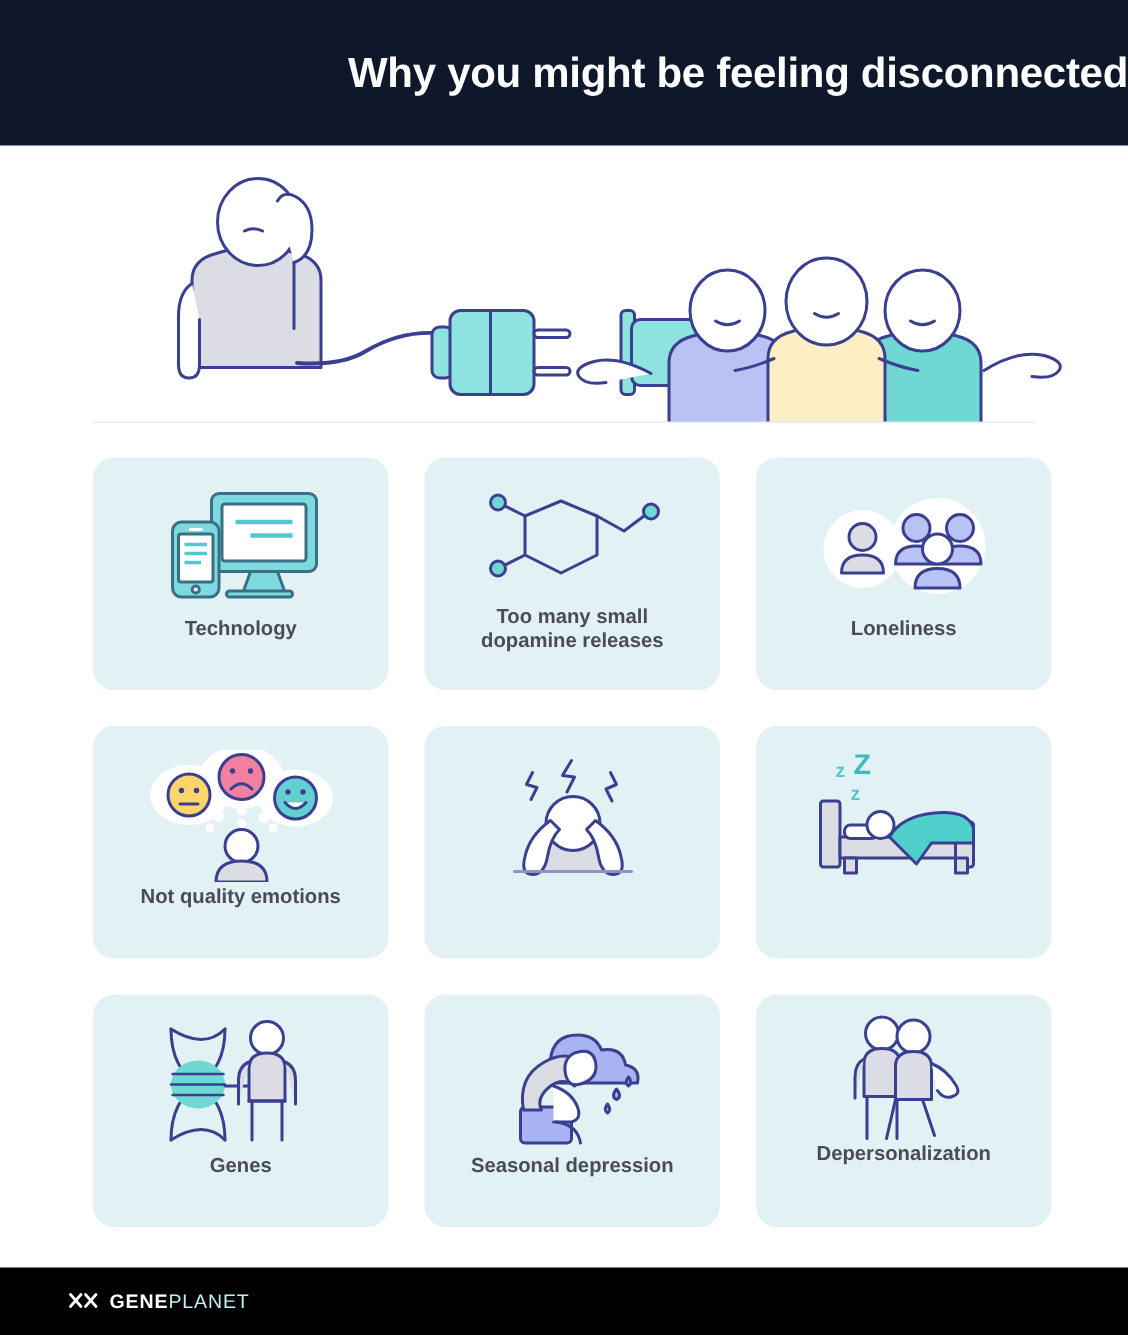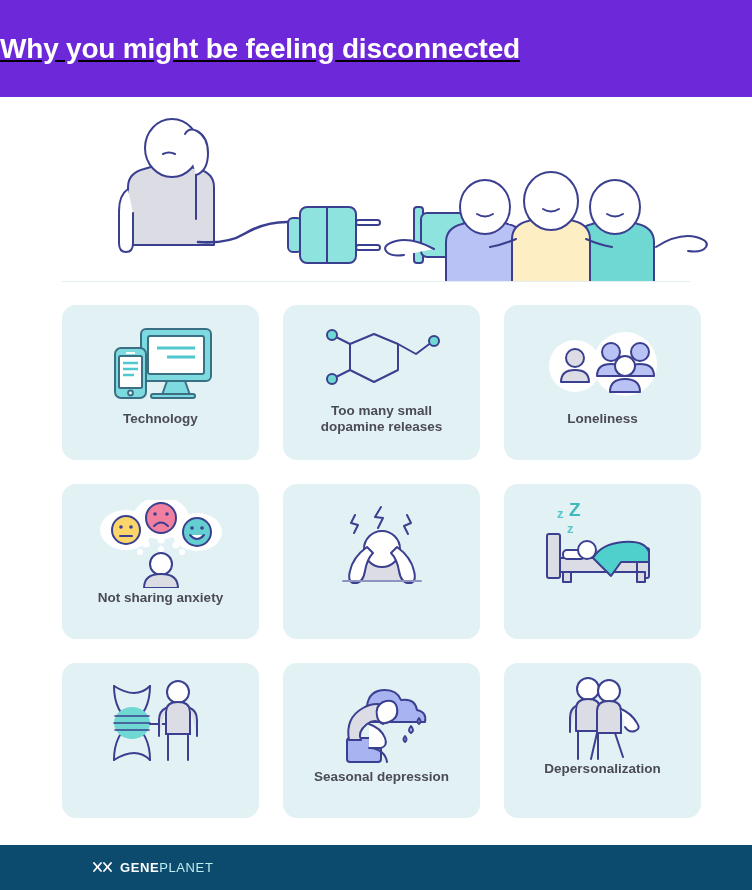--- a/index.html
+++ b/index.html
@@ -8,22 +8,22 @@
     background: #ffffff;
     font-family: "Liberation Sans", sans-serif;
     overflow: hidden;
   }
   .page { position: relative; width: 752px; height: 890px; background:#fff; }
 
   
   .header {
     position: absolute; left:0; top:0;
     width: 752px; height: 97px;
-    background: #6d28d9;
-    display:flex; align-items:center; justify-content:flex-start;text-decoration:underline;
+    background: #0f172a;
+    display:flex; align-items:center; justify-content:flex-end;
   }
   .header-title {
     color:#ffffff;
     font-size: 28px;
     font-weight: 700;
     letter-spacing: -0.2px;
     text-align:center;
   }
 
   
@@ -71,22 +71,22 @@
     text-align:center;
     padding: 0 10px;
     width:100%;
   }
   .card.two-line .card-icon { height: 84px; }
 
   
   .footer {
     position:absolute; left:0; top:845px;
     width:752px; height:45px;
-    background:#0c4a6e;
-    display:flex; align-items:center;padding-left:47px;
+    background:#000000;
+    display:flex; align-items:center;
   }
   .logo-wrap {
     display:flex; align-items:center; gap:7px;
     margin-left:46px;
   }
   .logo-text { font-size:13px; letter-spacing:0.6px; }
   .logo-gene { color:#ffffff; font-weight:700; }
   .logo-planet { color:#bdeef0; font-weight:400; }
 </style>
 </head>
@@ -262,21 +262,21 @@
             <circle cx="80" cy="45" r="3.6"></circle>
               <circle cx="86" cy="52" r="3"></circle>
           </g>
 
           <g fill="none" stroke="#3b3f8f" stroke-width="2" stroke-linejoin="round">
             <circle cx="65" cy="64" r="11" fill="#ffffff"></circle>
             <path d="M48 88 q0 -14 17 -14 q17 0 17 14 Z" fill="#dcdce4"></path>
           </g>
         </svg>
       </div>
-      <div class="card-label">Not sharing anxiety</div>
+      <div class="card-label">Not quality emotions</div>
     </div>
 
     <div class="card">
       <div class="card-icon">
         <svg width="106" height="86" viewBox="0 0 106 86">
           <g fill="none" stroke="#3b3f8f" stroke-width="2" stroke-linecap="round" stroke-linejoin="round">
 
             <polyline points="26,14 22,22 29,24 25,32"></polyline>
             <polyline points="52,6 46,16 54,17 49,27"></polyline>
             <polyline points="78,14 82,22 75,25 79,33"></polyline>
@@ -341,20 +341,21 @@
             <circle cx="72" cy="14" r="11" fill="#ffffff"></circle>
             <path d="M60 34 q0 -10 12 -10 q12 0 12 10 l0 22 l-24 0 Z" fill="#dcdce4"></path>
             <path d="M60 30 q-7 3 -7 12 l0 16" fill="#dcdce4"></path>
             <path d="M84 30 q7 3 7 12 l0 16" fill="#dcdce4"></path>
             <path d="M62 56 l0 26"></path>
             <path d="M82 56 l0 26"></path>
             <path d="M60 56 l24 0"></path>
           </g>
         </svg>
       </div>
+      <div class="card-label">Genes</div>
     </div>
 
     <div class="card">
       <div class="card-icon">
         <svg width="110" height="86" viewBox="0 0 110 86">
           <g fill="none" stroke="#3b3f8f" stroke-width="2" stroke-linejoin="round" stroke-linecap="round">
 
             <path d="M40 26 q2 -16 18 -16 q12 0 16 10 q14 -2 16 10 q10 2 8 12 l-62 0 q-8 -6 4 -16 Z" fill="#a8b4f2"></path>
 
             <path d="M84 46 q-4 5 0 7 q4 -2 0 -7 Z" fill="#a8b4f2"></path>

